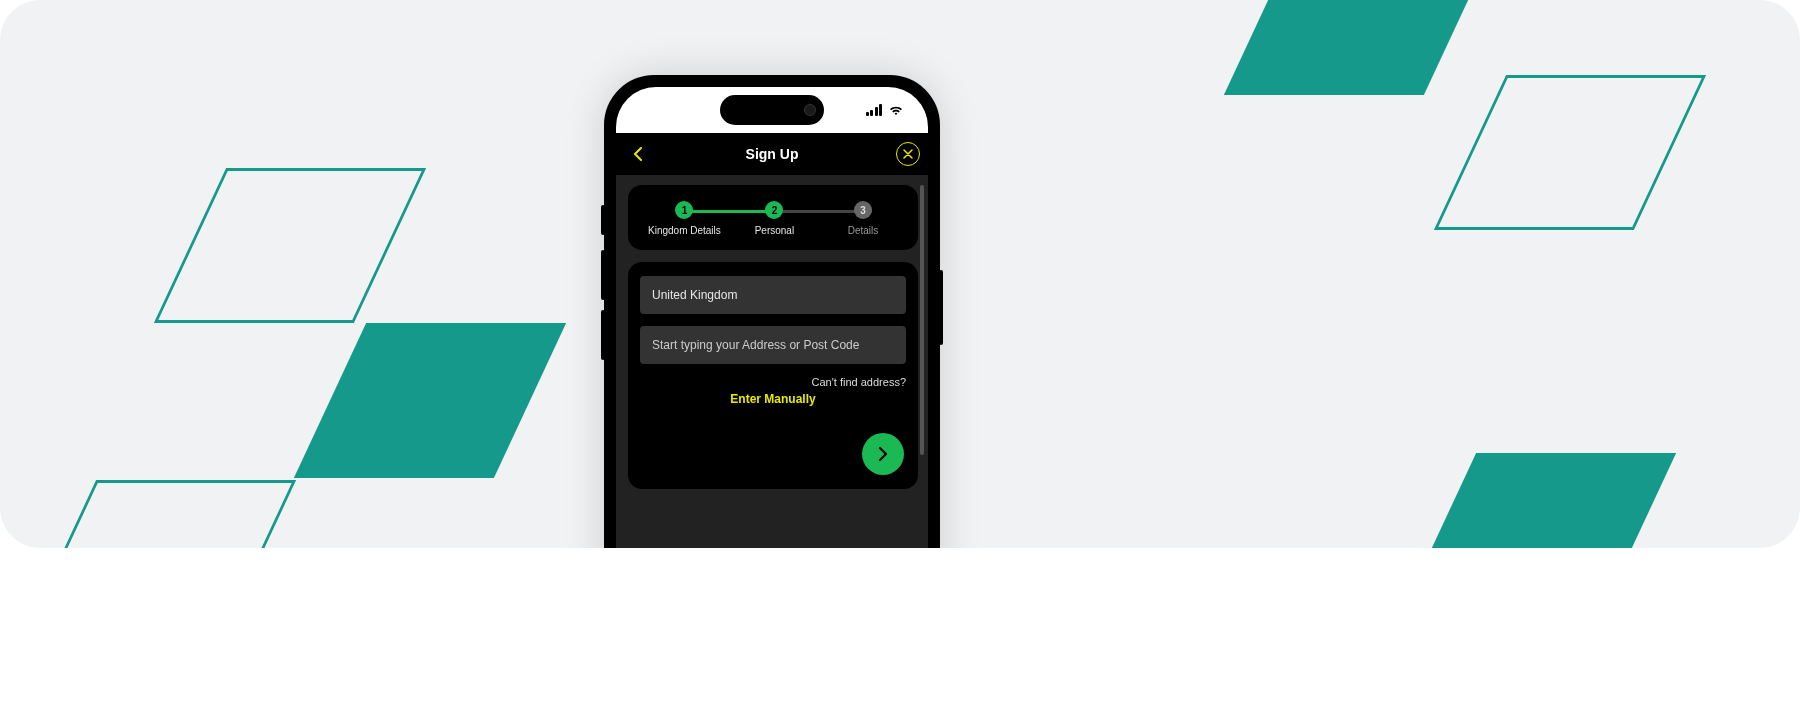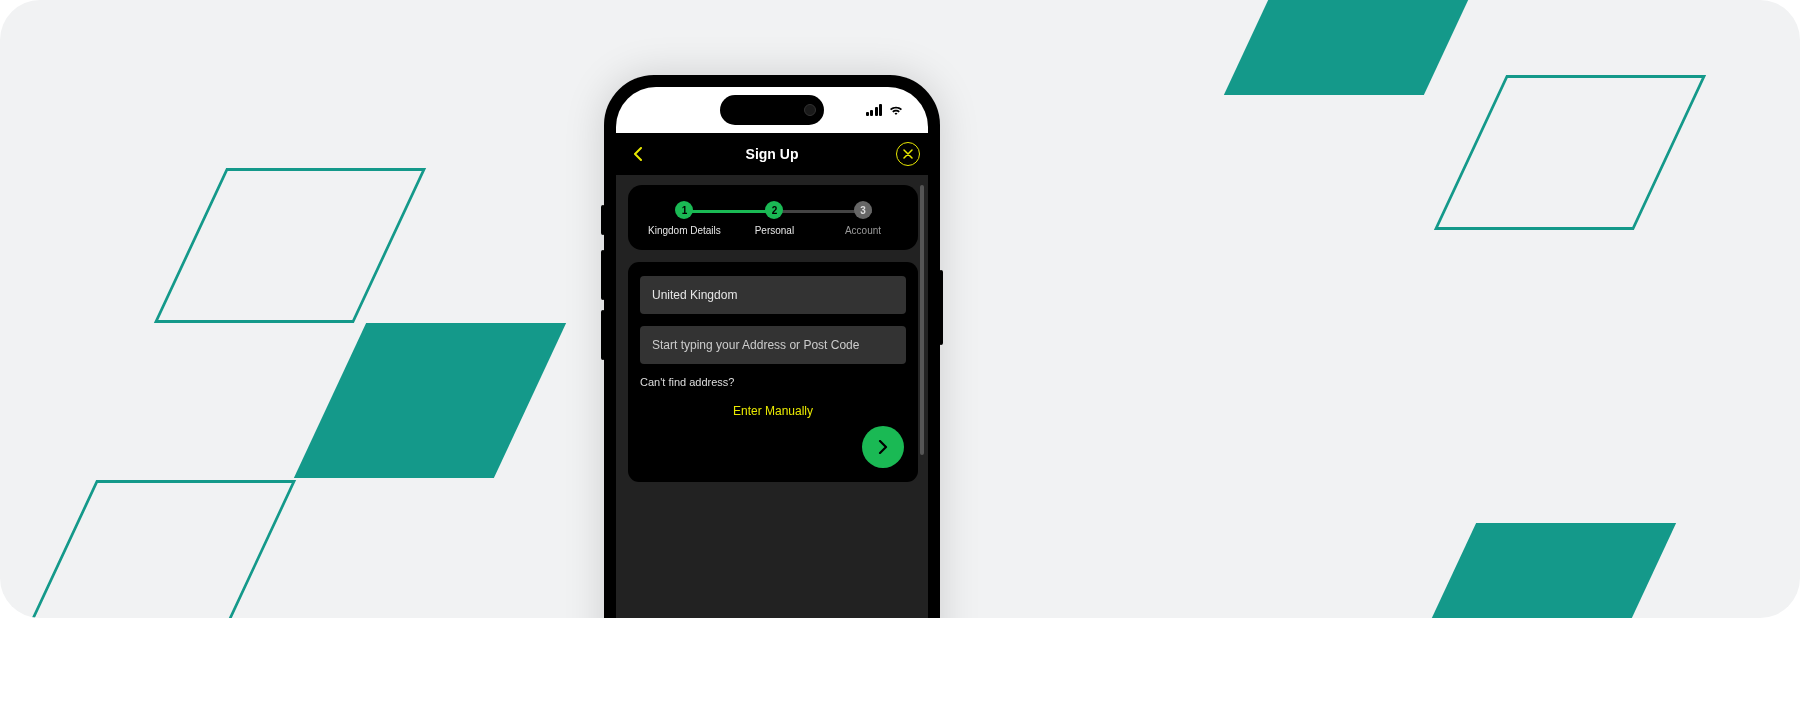--- a/index.html
+++ b/index.html
@@ -8,21 +8,21 @@
       height: 702px;
       background: #fff;
       font-family: -apple-system, BlinkMacSystemFont, "Segoe UI", Arial, sans-serif;
       overflow: hidden;
       position: relative;
     }
     .card {
       position: absolute;
       left: 0; top: 0;
       width: 1800px;
-      height: 618px;
+      height: 548px;
       background: #f1f2f3;
       border-radius: 40px;
       overflow: hidden;
     }
     
     .shape { position: absolute; }
     .para {
       transform: skewX(-25deg);
     }
     .outline { border: 3px solid #14998a; background: transparent; }
@@ -178,42 +178,42 @@
     .form-panel .field {
       background: #333;
       border-radius: 4px;
       padding: 12px 12px;
       margin-bottom: 12px;
       font-size: 12px;
       color: #e6e6e6;
     }
     .field.placeholder { color: #ccc; }
     .cant-find {
-      text-align: left;
+      text-align: right;
       font-size: 11px;
       color: #ddd;
       margin-top: 6px;
     }
     .enter-manually {
       text-align: center;
       font-size: 12px;
-      font-weight: 400;
+      font-weight: 700;
       color: #e8e800;
-      margin-top: 16px;
+      margin-top: 4px;
     }
     .next-fab {
       position: absolute;
       right: 14px;
       bottom: 14px;
       width: 42px; height: 42px;
       background: #1ab954;
       border-radius: 50%;
       display: flex; align-items: center; justify-content: center;
     }
-    .form-panel { position: relative; padding-bottom: 64px; border-radius: 11px; }
+    .form-panel { position: relative; padding-bottom: 83px; }
   </style>
 </head>
 <body>
 
 <div class="card">
 
   <div class="shape para filled" style="right:340px; top:-60px; width:200px; height:155px;"></div>
   <div class="shape para outline" style="right:130px; top:75px; width:200px; height:155px;"></div>
 
   <div class="shape para filled" style="right:160px; bottom:-60px; width:200px; height:155px;"></div>
@@ -273,21 +273,21 @@
               <div class="step">
                 <div class="step-dot dot-active">1</div>
                 <div class="step-label">Kingdom Details</div>
               </div>
               <div class="step">
                 <div class="step-dot dot-active">2</div>
                 <div class="step-label">Personal</div>
               </div>
               <div class="step">
                 <div class="step-dot dot-inactive">3</div>
-                <div class="step-label muted">Account</div>
+                <div class="step-label muted">Details</div>
               </div>
             </div>
           </div>
 
           <div class="panel form-panel">
             <div class="field">United Kingdom</div>
             <div class="field placeholder">Start typing your Address or Post Code</div>
             <div class="cant-find">Can't find address?</div>
             <div class="enter-manually">Enter Manually</div>
             <div class="next-fab">

